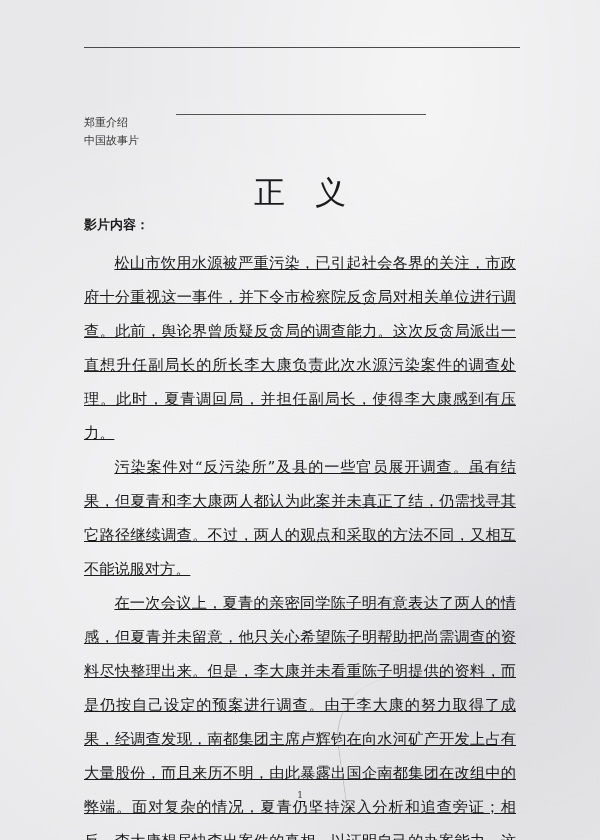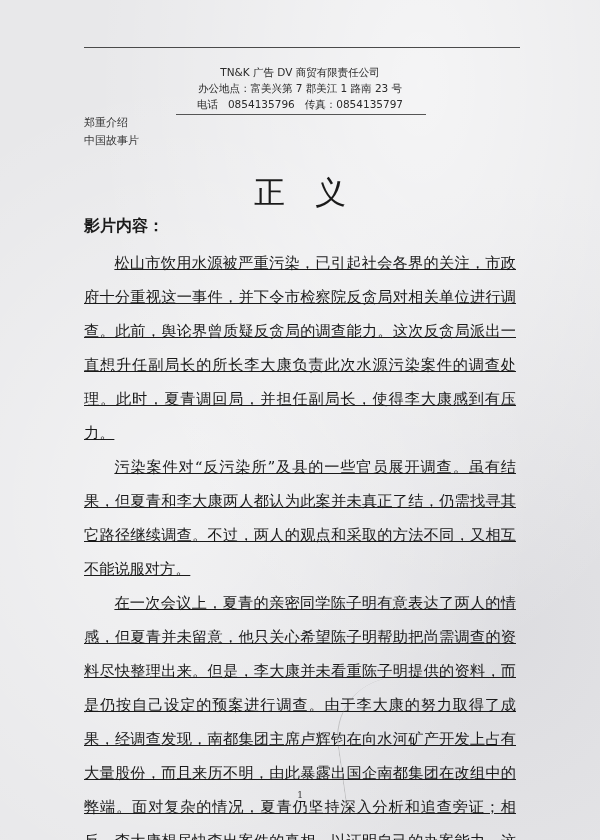--- a/index.html
+++ b/index.html
@@ -73,21 +73,21 @@
       letter-spacing: 30px;
       padding-left: 30px;
       box-sizing: border-box;
       color: #1a1a1a;
       font-family: Liberation Mono, monospace;
     }
     .section-label {
       position: absolute;
       left: 84px;
       top: 216px;
-      font-size: 16px;
+      font-size: 13px;
       font-weight: bold;
       color: #1a1a1a;
     }
     .body-text {
       position: absolute;
       left: 84px;
       top: 246px;
       width: 432px;
       font-size: 15.2px;
       line-height: 34px;
@@ -119,25 +119,20 @@
       border-radius: 60px 0 0 0;
       transform: rotate(-8deg);
     }
   </style>
 </head>
 <body>
 
 <div class="paper">
   <div class="top-rule"></div>
 
-  <div class="letterhead">
-    <div class="row">TN&amp;K 广告  DV  商贸有限责任公司</div>
-    <div class="row"><span>办公地点：</span><span>富美兴第 7 郡美江 1 路南 23 号</span></div>
-    <div class="row"><span>电话</span><span class="gap"></span><span>0854135796</span><span class="gap"></span><span>传真：</span><span>0854135797</span></div>
-  </div>
   <div class="head-rule"></div>
 
   <div class="intro">
     <div>郑重介绍</div>
     <div>中国故事片</div>
   </div>
 
   <div class="title">正义</div>
 
   <div class="section-label">影片内容：</div>

